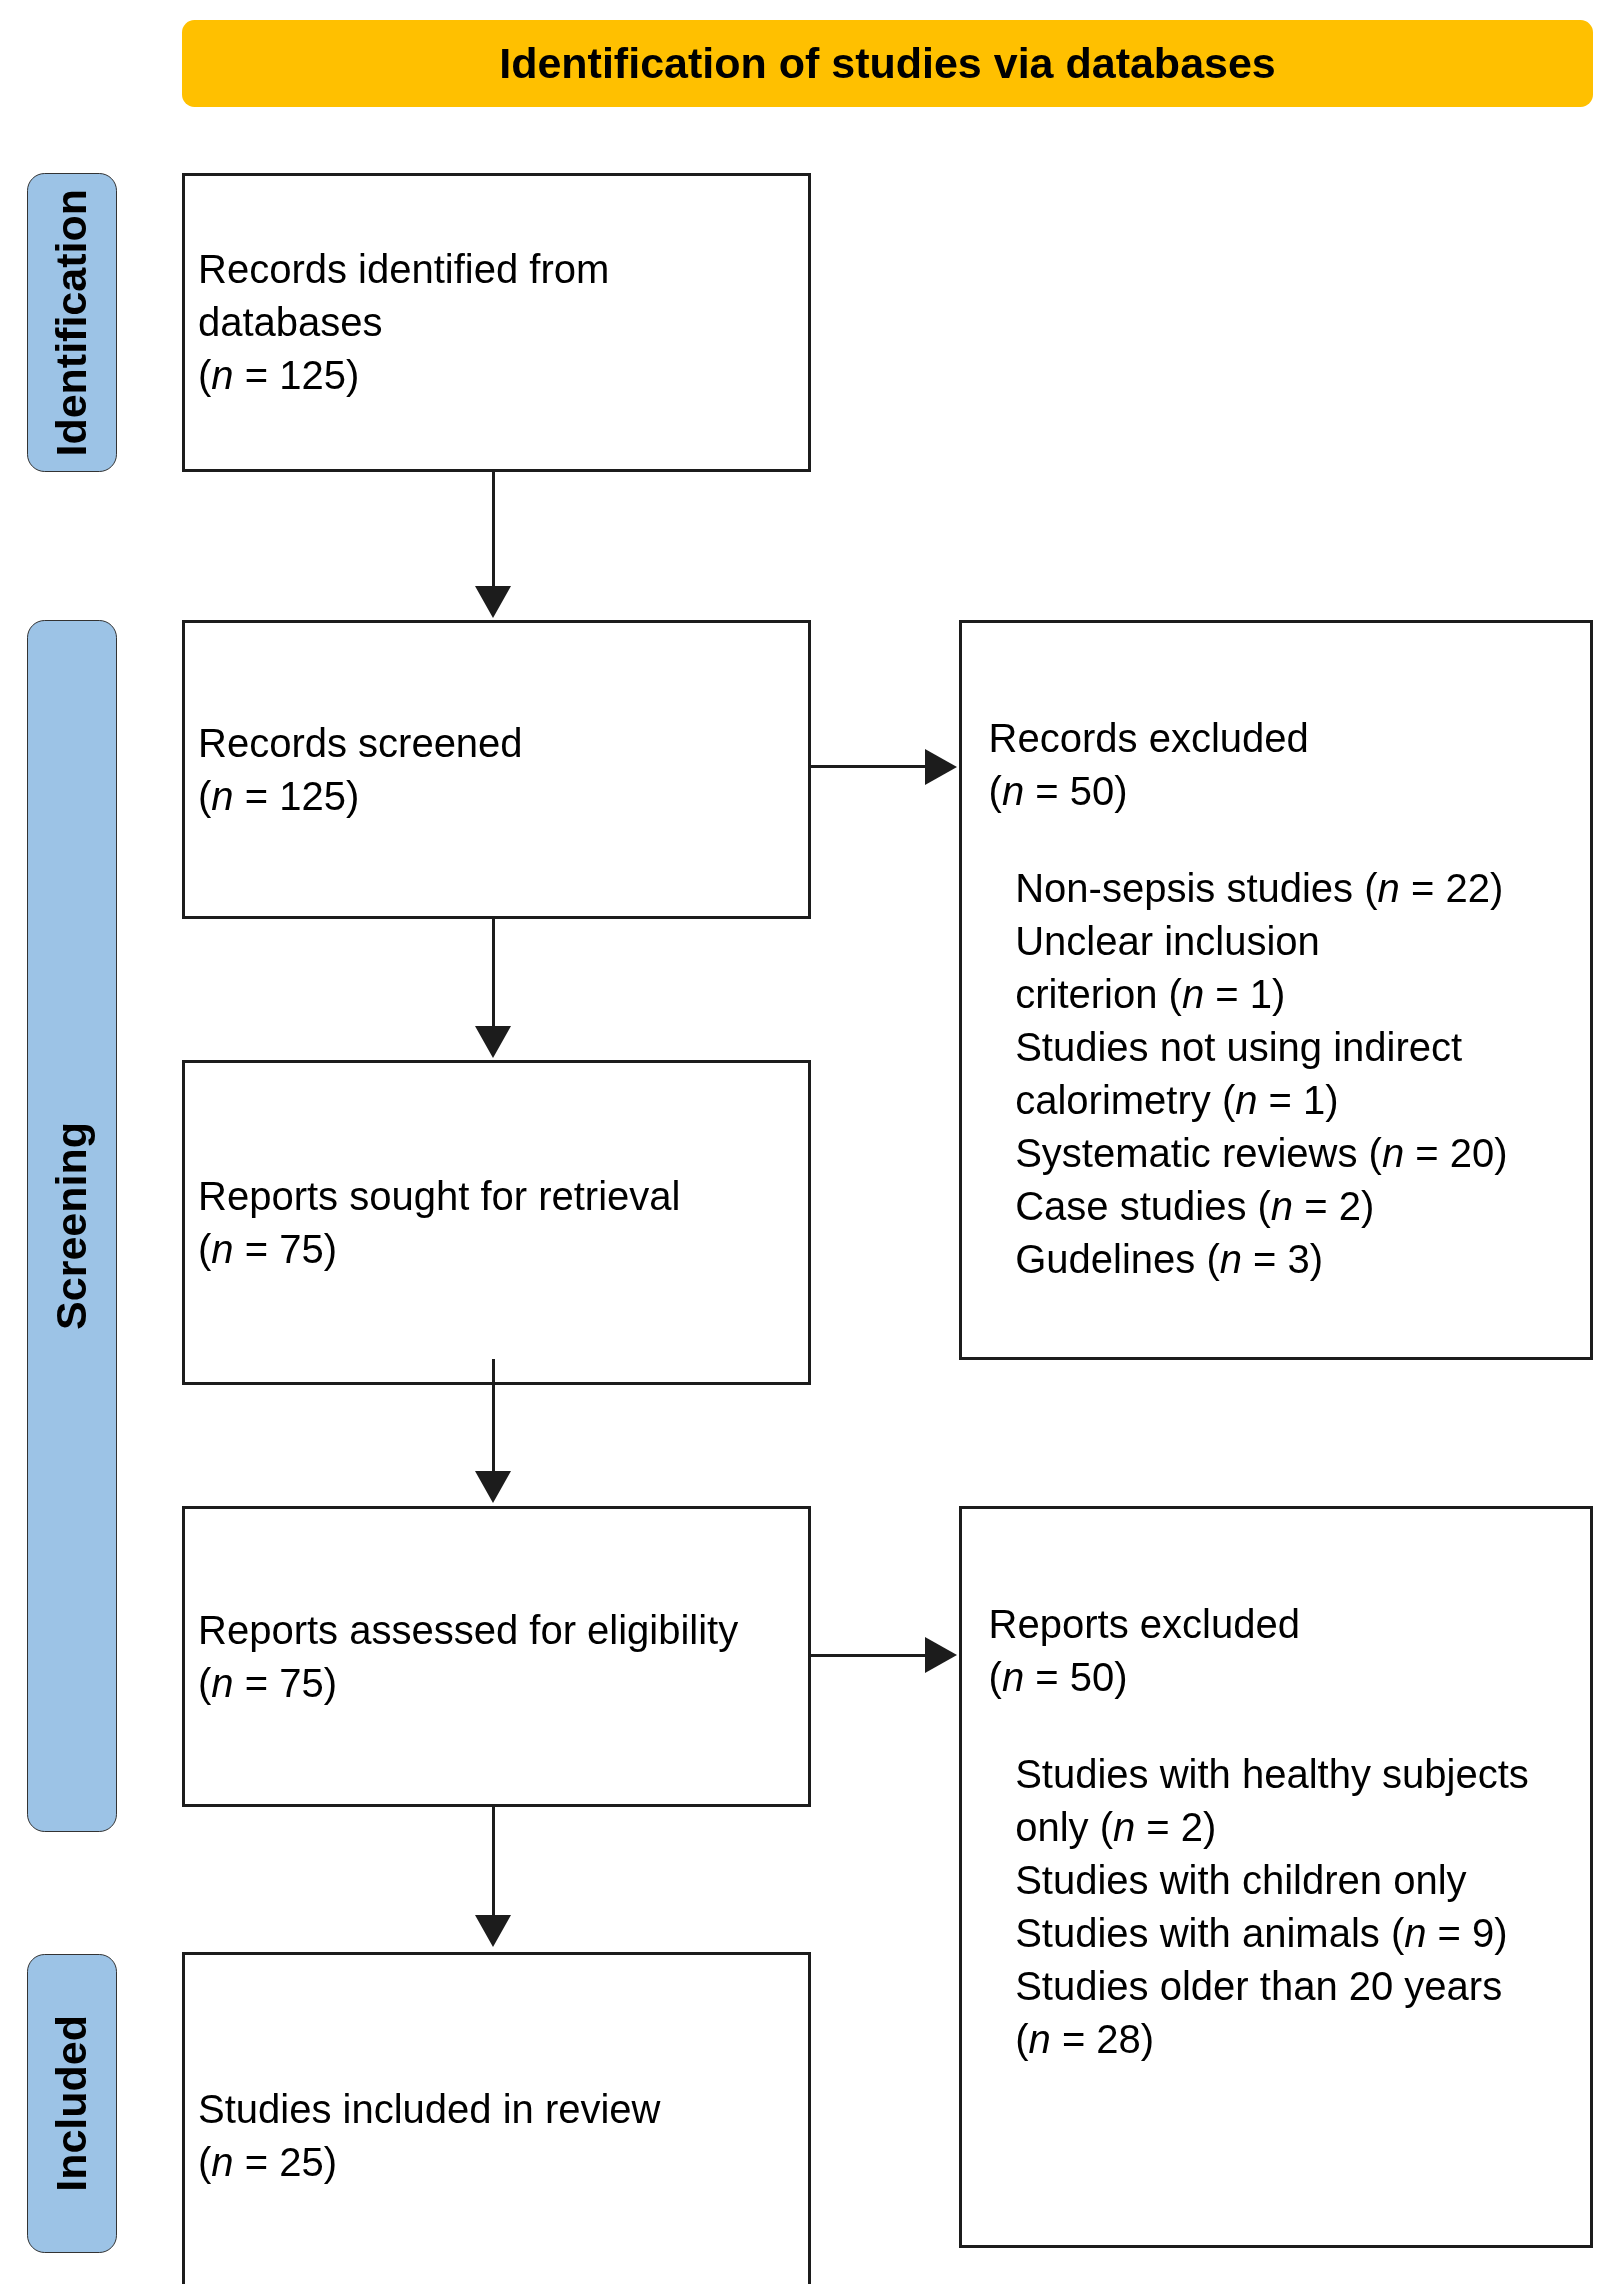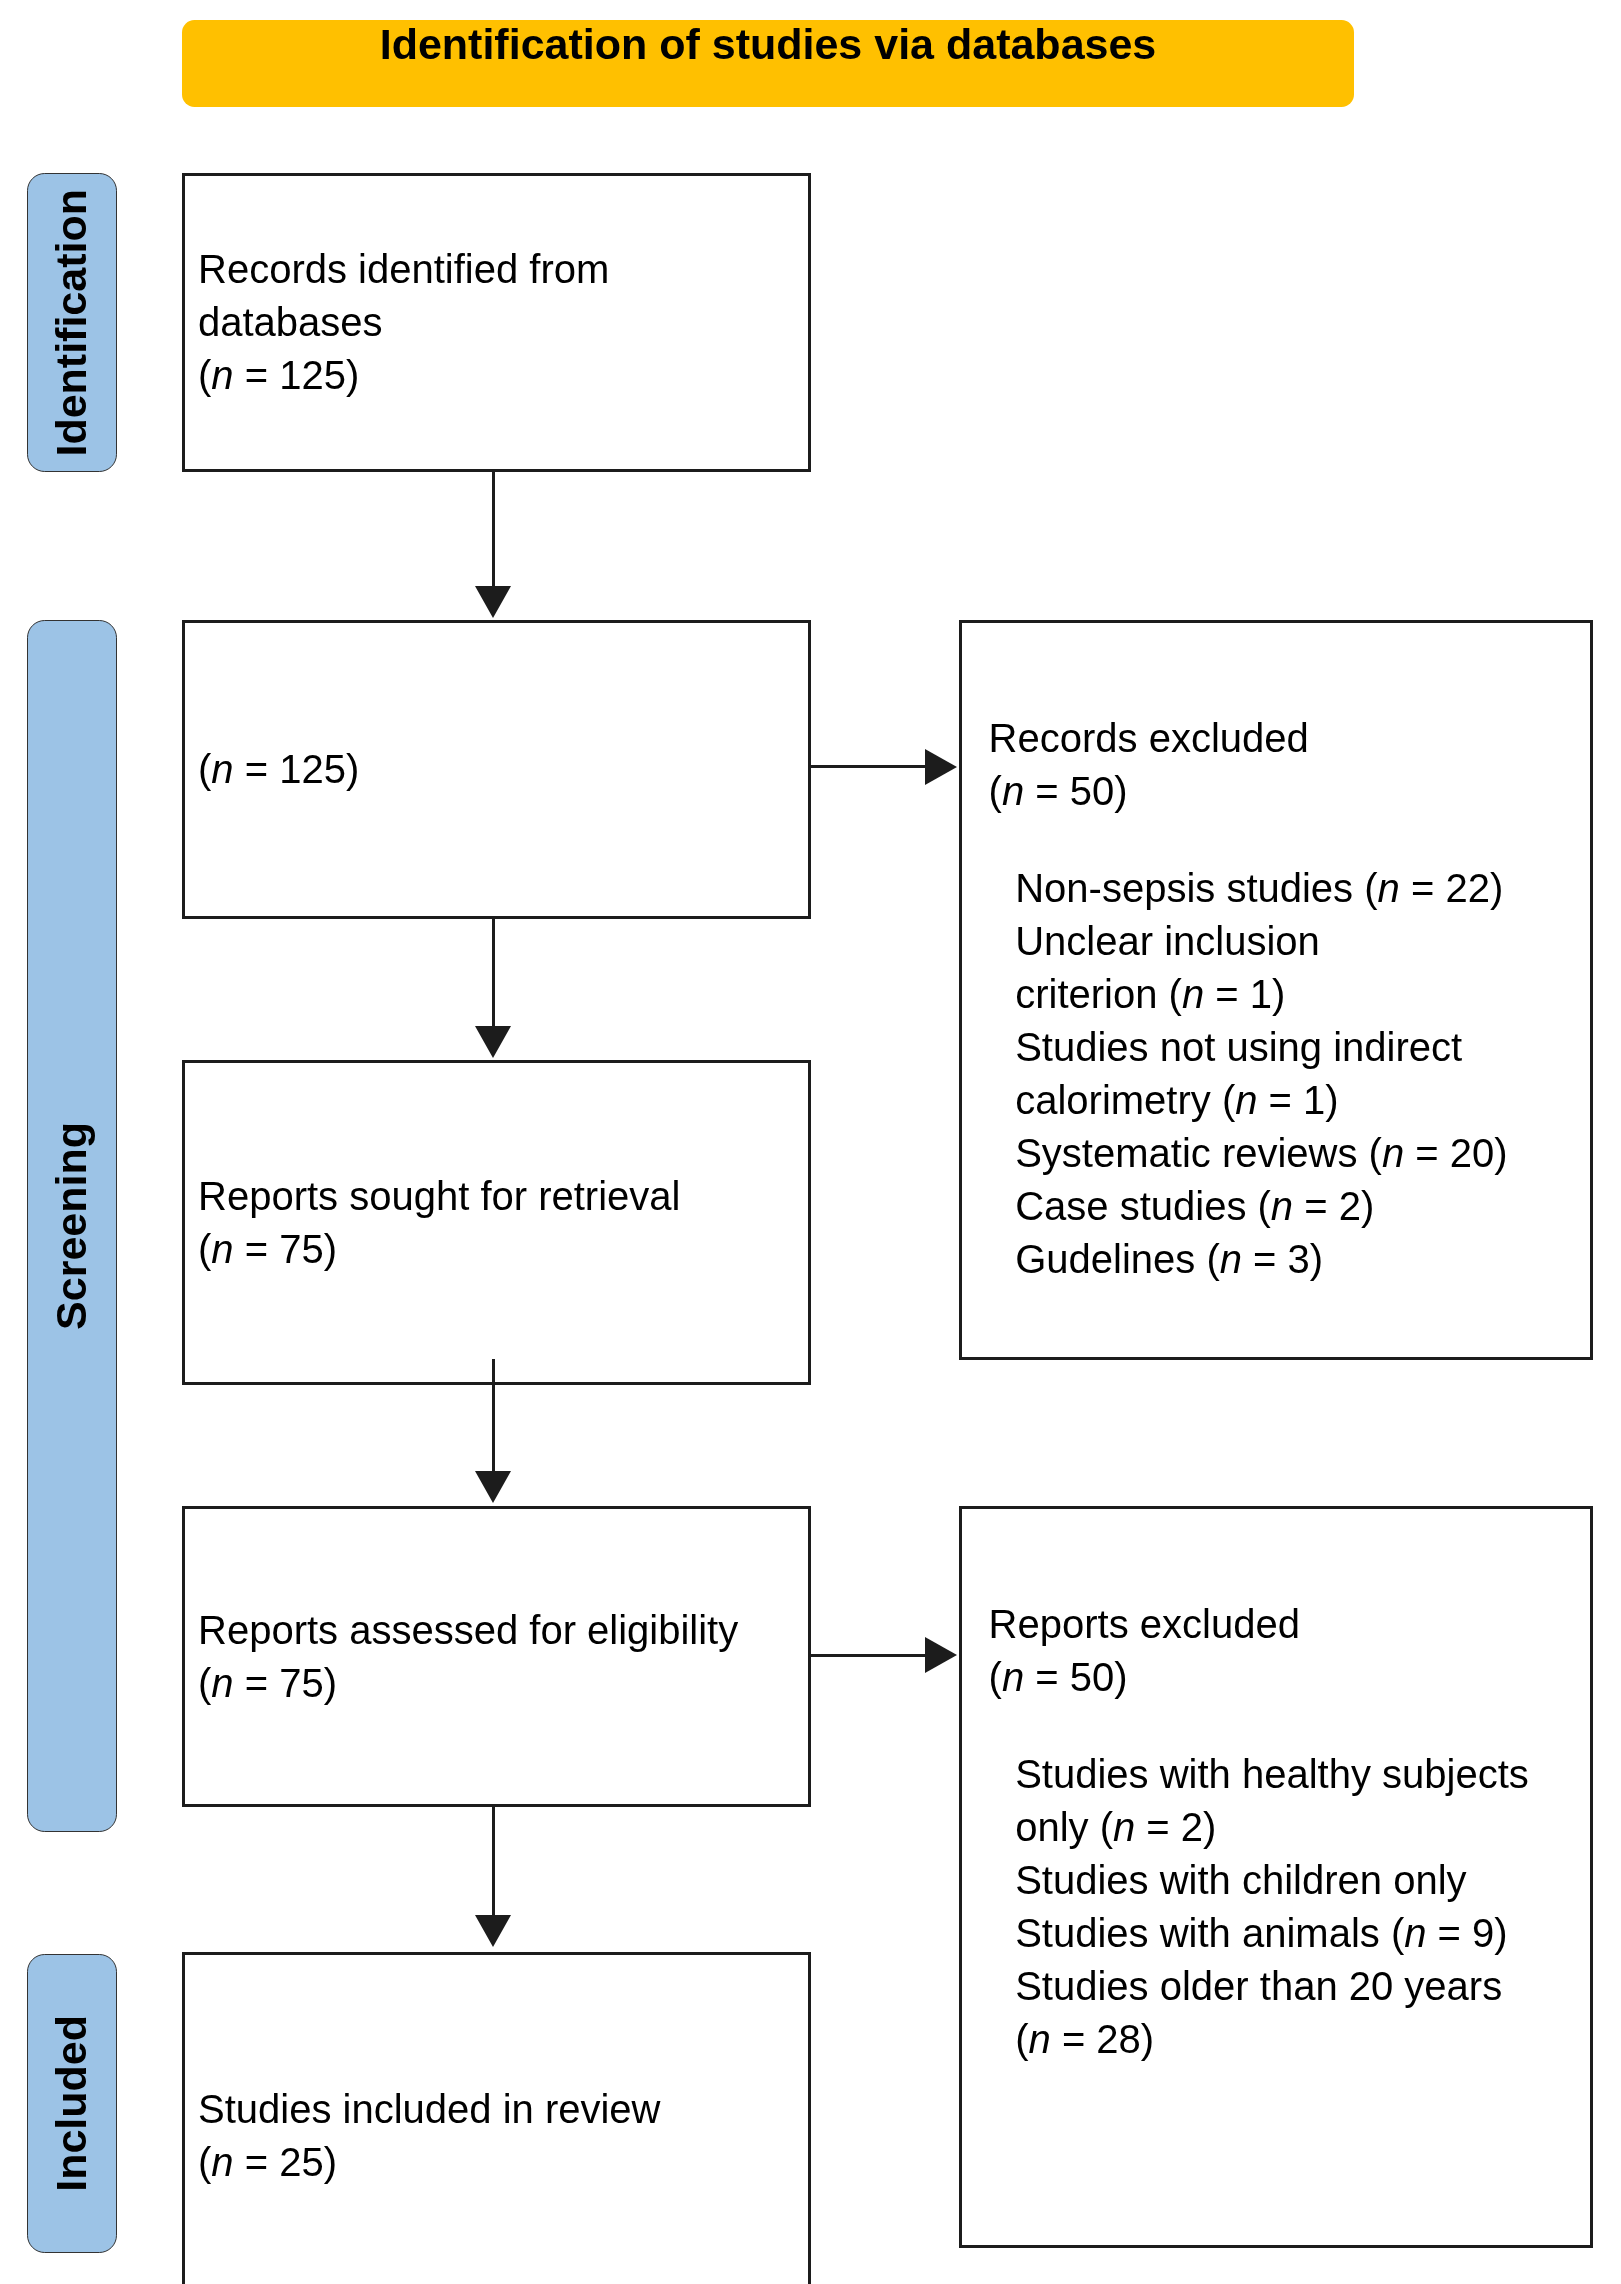--- a/index.html
+++ b/index.html
@@ -4,23 +4,23 @@
 <style>
   html,body{margin:0;padding:0;background:#ffffff;}
   #canvas{
     position:relative;
     width:1621px;height:2284px;
     background:#ffffff;
     font-family:"Liberation Sans","DejaVu Sans",sans-serif;
     color:#000;
   }
   .banner{
-    position:absolute;left:182px;top:19.5px;width:1172px;height:87px;
+    position:absolute;left:182px;top:19.5px;width:1411px;height:87px;
     background:#FFC000;border-radius:12.4px;
-    display:flex;align-items:flex-start;justify-content:center;
+    display:flex;align-items:center;justify-content:center;
     font-size:43px;font-weight:bold;color:#000;
   }
   .stage{
     position:absolute;left:26.6px;width:90px;
     background:#9CC3E6;border:1.8px solid #333333;border-radius:17.7px;
     box-sizing:border-box;
     display:flex;align-items:center;justify-content:center;
   }
   .stage-label{
     writing-mode:vertical-rl;transform:rotate(180deg);
@@ -73,20 +73,21 @@
     <span class="stage-label">Included</span>
   </div>
 
   <div class="fbox" style="left:182px;top:173px;width:629px;height:299px;">
     <div class="line">Records identified from</div>
     <div class="line">databases</div>
     <div class="line">(<i>n</i> = 125)</div>
   </div>
 
   <div class="fbox" style="left:182px;top:620px;width:629px;height:299px;">
+    <div class="line">Records screened</div>
     <div class="line">(<i>n</i> = 125)</div>
   </div>
 
   <div class="fbox" style="left:182px;top:1060px;width:629px;height:325px;">
     <div class="line">Reports sought for retrieval</div>
     <div class="line">(<i>n</i> = 75)</div>
   </div>
 
   <div class="fbox" style="left:182px;top:1506px;width:629px;height:301px;">
     <div class="line">Reports assessed for eligibility</div>

